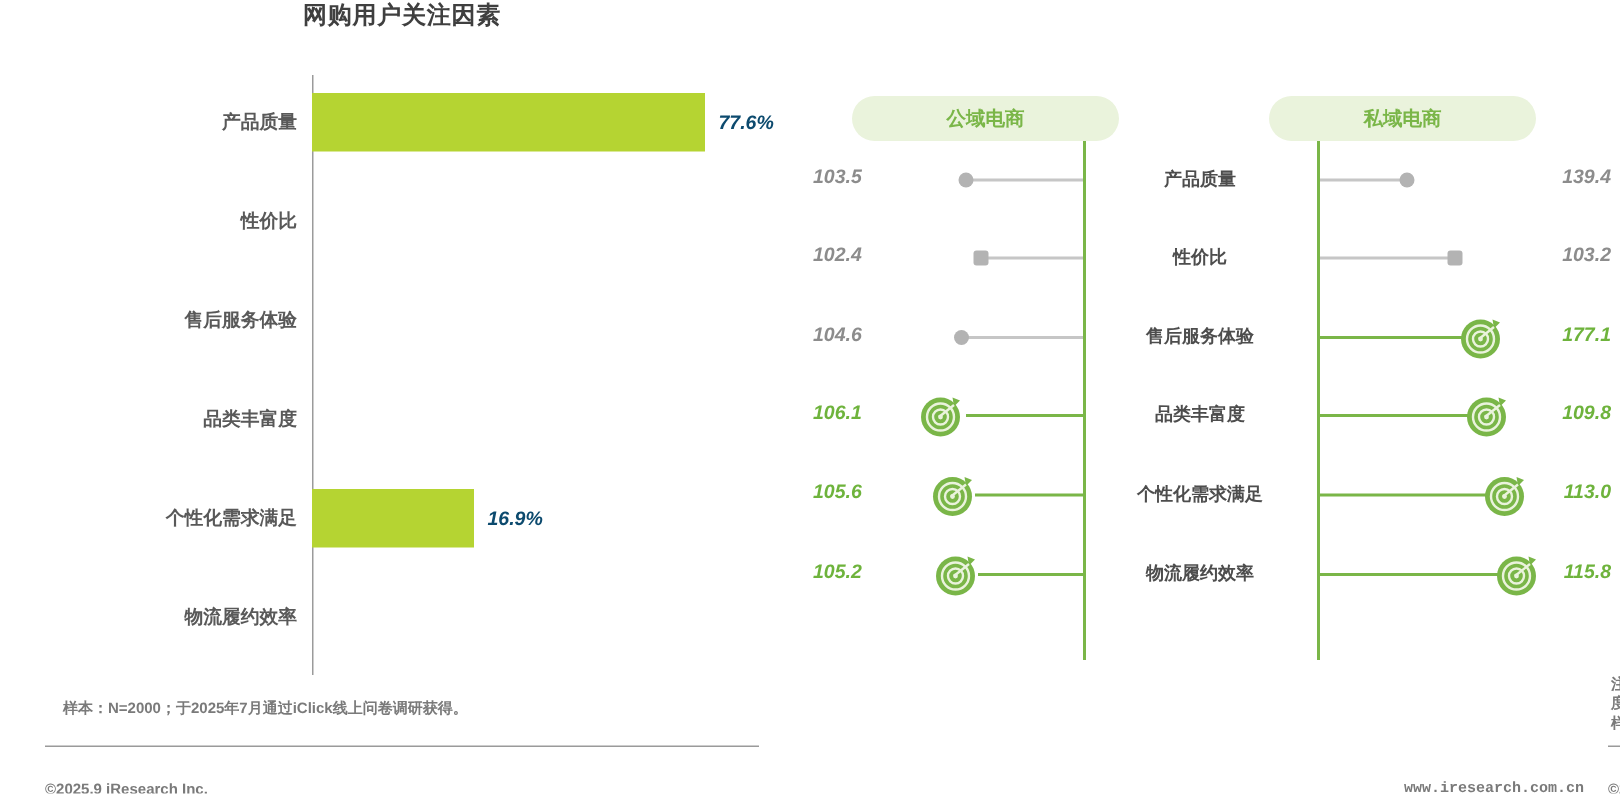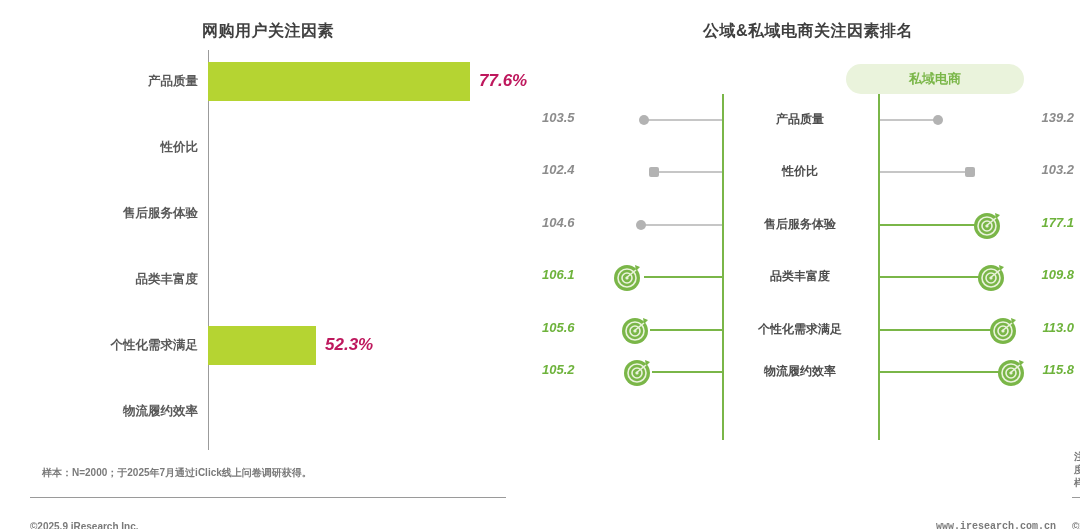--- a/index.html
+++ b/index.html
@@ -15,21 +15,21 @@
   .panel { position: relative; height: 529px; }
   .panel-left  { width: 536px; }
   .panel-right { width: 544px; }
 
   .panel-title {
     text-align: center;
     font-size: 16px;
     font-weight: bold;
     color: #3f3f3f;
     letter-spacing: .5px;
-    padding-top: 20px;
+    padding-top: 0;
     line-height: 22px;
   }
 
   
   .bars-wrap {
     position: absolute;
     left: 0; top: 48px;
     width: 536px; height: 410px;
   }
   .bar-row {
@@ -46,24 +46,24 @@
     color: #595959;
     font-weight: bold;
     white-space: nowrap;
   }
   .bar-track { position: relative; flex: 1; height: 100%; display: flex; align-items: center; }
   .bar-fill {
     height: 39px;
     background: #b5d432;
   }
   .bar-value {
-    font-size: 17px;
+    font-size: 13px;
     font-weight: bold;
     font-style: italic;
-    color: #be185d;
+    color: #0c4a6e;
     margin-left: 9px;
     white-space: nowrap;
   }
   .axis-line {
     position: absolute;
     left: 208px; top: 2px;
     width: 1px; height: 400px;
     background: #9b9b9b;
   }
 
@@ -202,51 +202,51 @@
       </div>
 
       <div class="bar-row">
         <div class="bar-label">品类丰富度</div>
       </div>
 
       <div class="bar-row">
         <div class="bar-label">个性化需求满足</div>
         <div class="bar-track">
           <div class="bar-fill" style="width:108px"></div>
-          <div class="bar-value">52.3%</div>
+          <div class="bar-value">16.9%</div>
         </div>
       </div>
 
       <div class="bar-row">
         <div class="bar-label">物流履约效率</div>
       </div>
     </div>
 
     <div class="foot-note foot-left">样本：N=2000；于2025年7月通过iClick线上问卷调研获得。</div>
     <div class="bottom-rule rule-left"></div>
     <div class="copy copy-l1">©2025.9 iResearch Inc.</div>
 
   </section>
 
   <section class="panel panel-right">
-    <h1 class="panel-title">公域&amp;私域电商关注因素排名</h1>
 
     <div class="rank-wrap">
+      <div class="pill pill-a">公域电商</div>
       <div class="pill pill-b">私域电商</div>
       <div class="vline vline-a"></div>
       <div class="vline vline-b"></div>
 
       <div class="rank-row" style="top:64px">
         <div class="rk-val rk-val-l rk-gray">103.5</div>
         <div class="conn conn-gray" style="left:108px;width:78px"></div>
         <div class="knob" style="left:103px"></div>
         <div class="rk-label">产品质量</div>
         <div class="conn conn-gray" style="left:344px;width:58px"></div>
         <div class="knob" style="left:397px"></div>
-        <div class="rk-val rk-val-r rk-gray">139.2</div>
+        <div class="rk-val rk-val-r rk-gray">139.4</div>
       </div>
 
       <div class="rank-row" style="top:116px">
         <div class="rk-val rk-val-l rk-gray">102.4</div>
         <div class="conn conn-gray" style="left:118px;width:68px"></div>
         <div class="knob knob-sq" style="left:113px"></div>
         <div class="rk-label">性价比</div>
         <div class="conn conn-gray" style="left:344px;width:90px"></div>
         <div class="knob knob-sq" style="left:429px"></div>
         <div class="rk-val rk-val-r rk-gray">103.2</div>
@@ -320,21 +320,21 @@
               <circle cx="15" cy="17" r="9" fill="none" stroke="#eaf3dc" stroke-width="1.6"></circle>
               <circle cx="15" cy="17" r="5" fill="none" stroke="#eaf3dc" stroke-width="1.6"></circle>
               <circle cx="15" cy="17" r="1.6" fill="#eaf3dc"></circle>
               <path d="M23 4 l5 2 -4 4 z" fill="#7ab648"></path>
               <path d="M24 9 L14 17" stroke="#eaf3dc" stroke-width="1.6"></path>
             </svg>
         </div>
         <div class="rk-val rk-val-r rk-green">113.0</div>
       </div>
 
-      <div class="rank-row" style="top:316px">
+      <div class="rank-row" style="top:327px">
         <div class="rk-val rk-val-l rk-green">105.2</div>
         <div class="conn conn-green" style="left:116px;width:70px"></div>
         <div class="icon-badge" style="left:86px">
           <svg viewBox="0 0 32 32">
               <circle cx="15" cy="17" r="13" fill="#7ab648"></circle>
               <circle cx="15" cy="17" r="9" fill="none" stroke="#eaf3dc" stroke-width="1.6"></circle>
               <circle cx="15" cy="17" r="5" fill="none" stroke="#eaf3dc" stroke-width="1.6"></circle>
               <circle cx="15" cy="17" r="1.6" fill="#eaf3dc"></circle>
               <path d="M23 4 l5 2 -4 4 z" fill="#7ab648"></path>
               <path d="M24 9 L14 17" stroke="#eaf3dc" stroke-width="1.6"></path>

